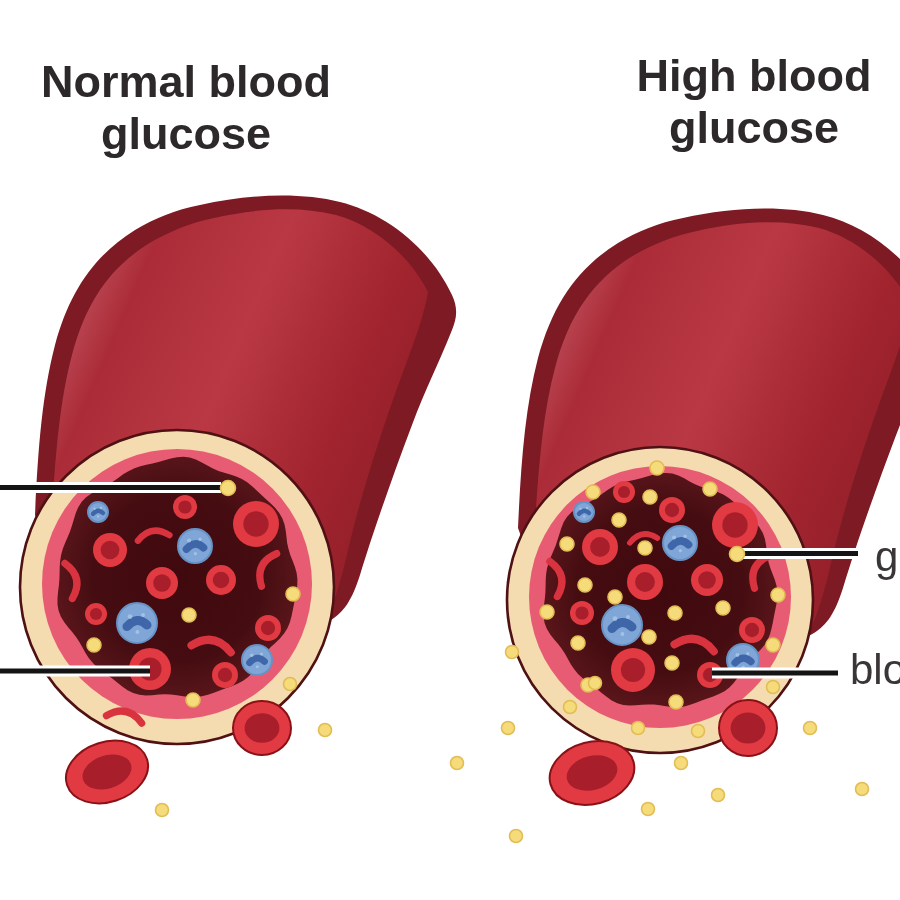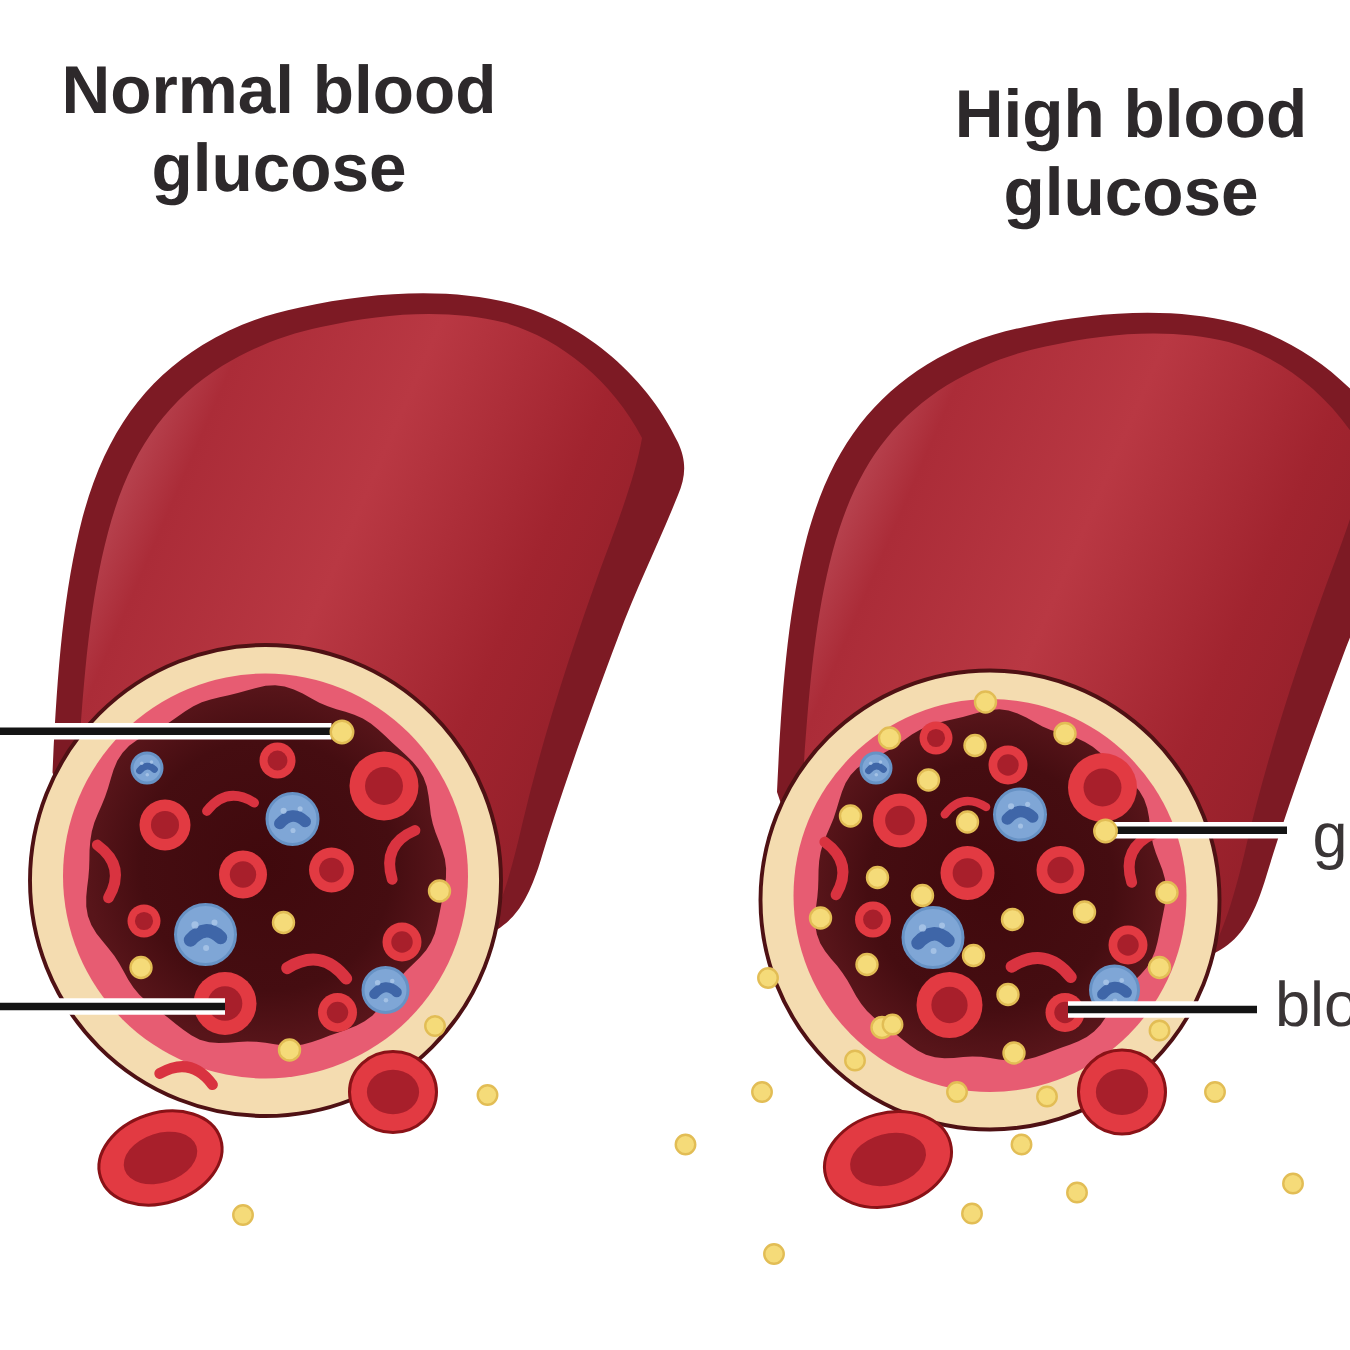--- a/index.html
+++ b/index.html
@@ -1,20 +1,20 @@
 <!DOCTYPE html>
 <html><head>
 <meta charset="utf-8">
 <style>
   html,body{margin:0;padding:0;background:#ffffff;}
   #stage{position:relative;width:900px;height:900px;overflow:hidden;background:#ffffff;
          font-family:"Liberation Sans", sans-serif;}
   .title{position:absolute;text-align:center;font-weight:700;font-size:45px;line-height:52px;
          color:#2d292b;letter-spacing:0px;}
-  #title-normal{left:8px;top:34px;width:356px;}
+  #title-normal{left:8px;top:56px;width:356px;}
   #title-high{left:598px;top:50px;width:312px;}
   .side-label{position:absolute;font-size:42px;line-height:42px;color:#3a3536;white-space:nowrap;}
   #label-glucose{left:875px;top:536px;}
   #label-blood{left:850px;top:649px;}
   svg{position:absolute;left:0;top:0;}
 </style>
 </head>
 <body>
 
 <div id="stage">

